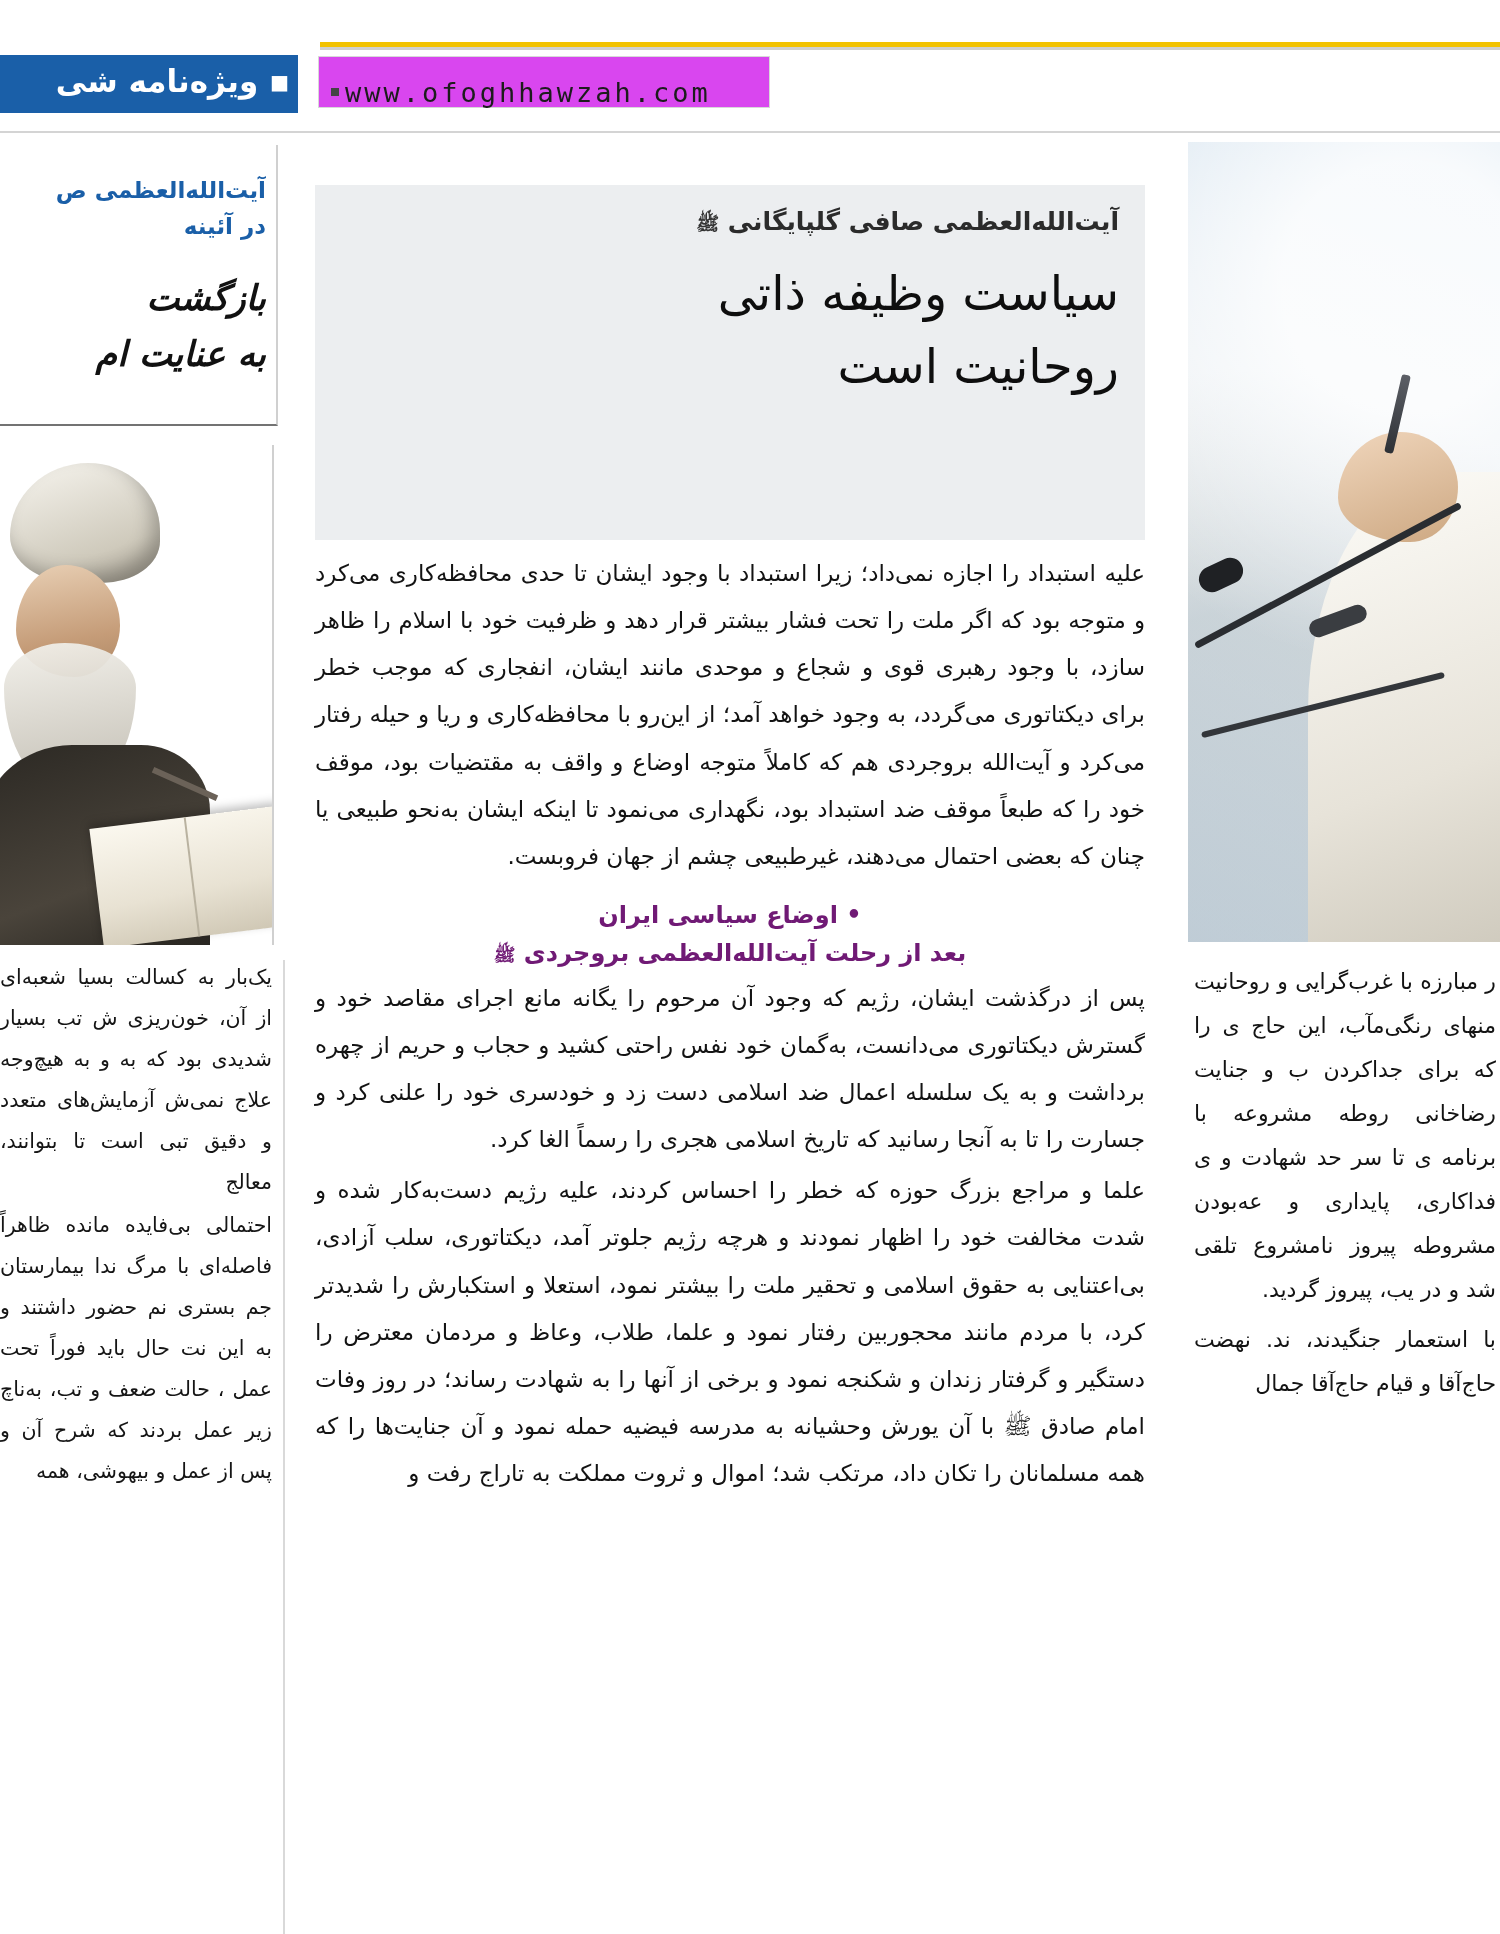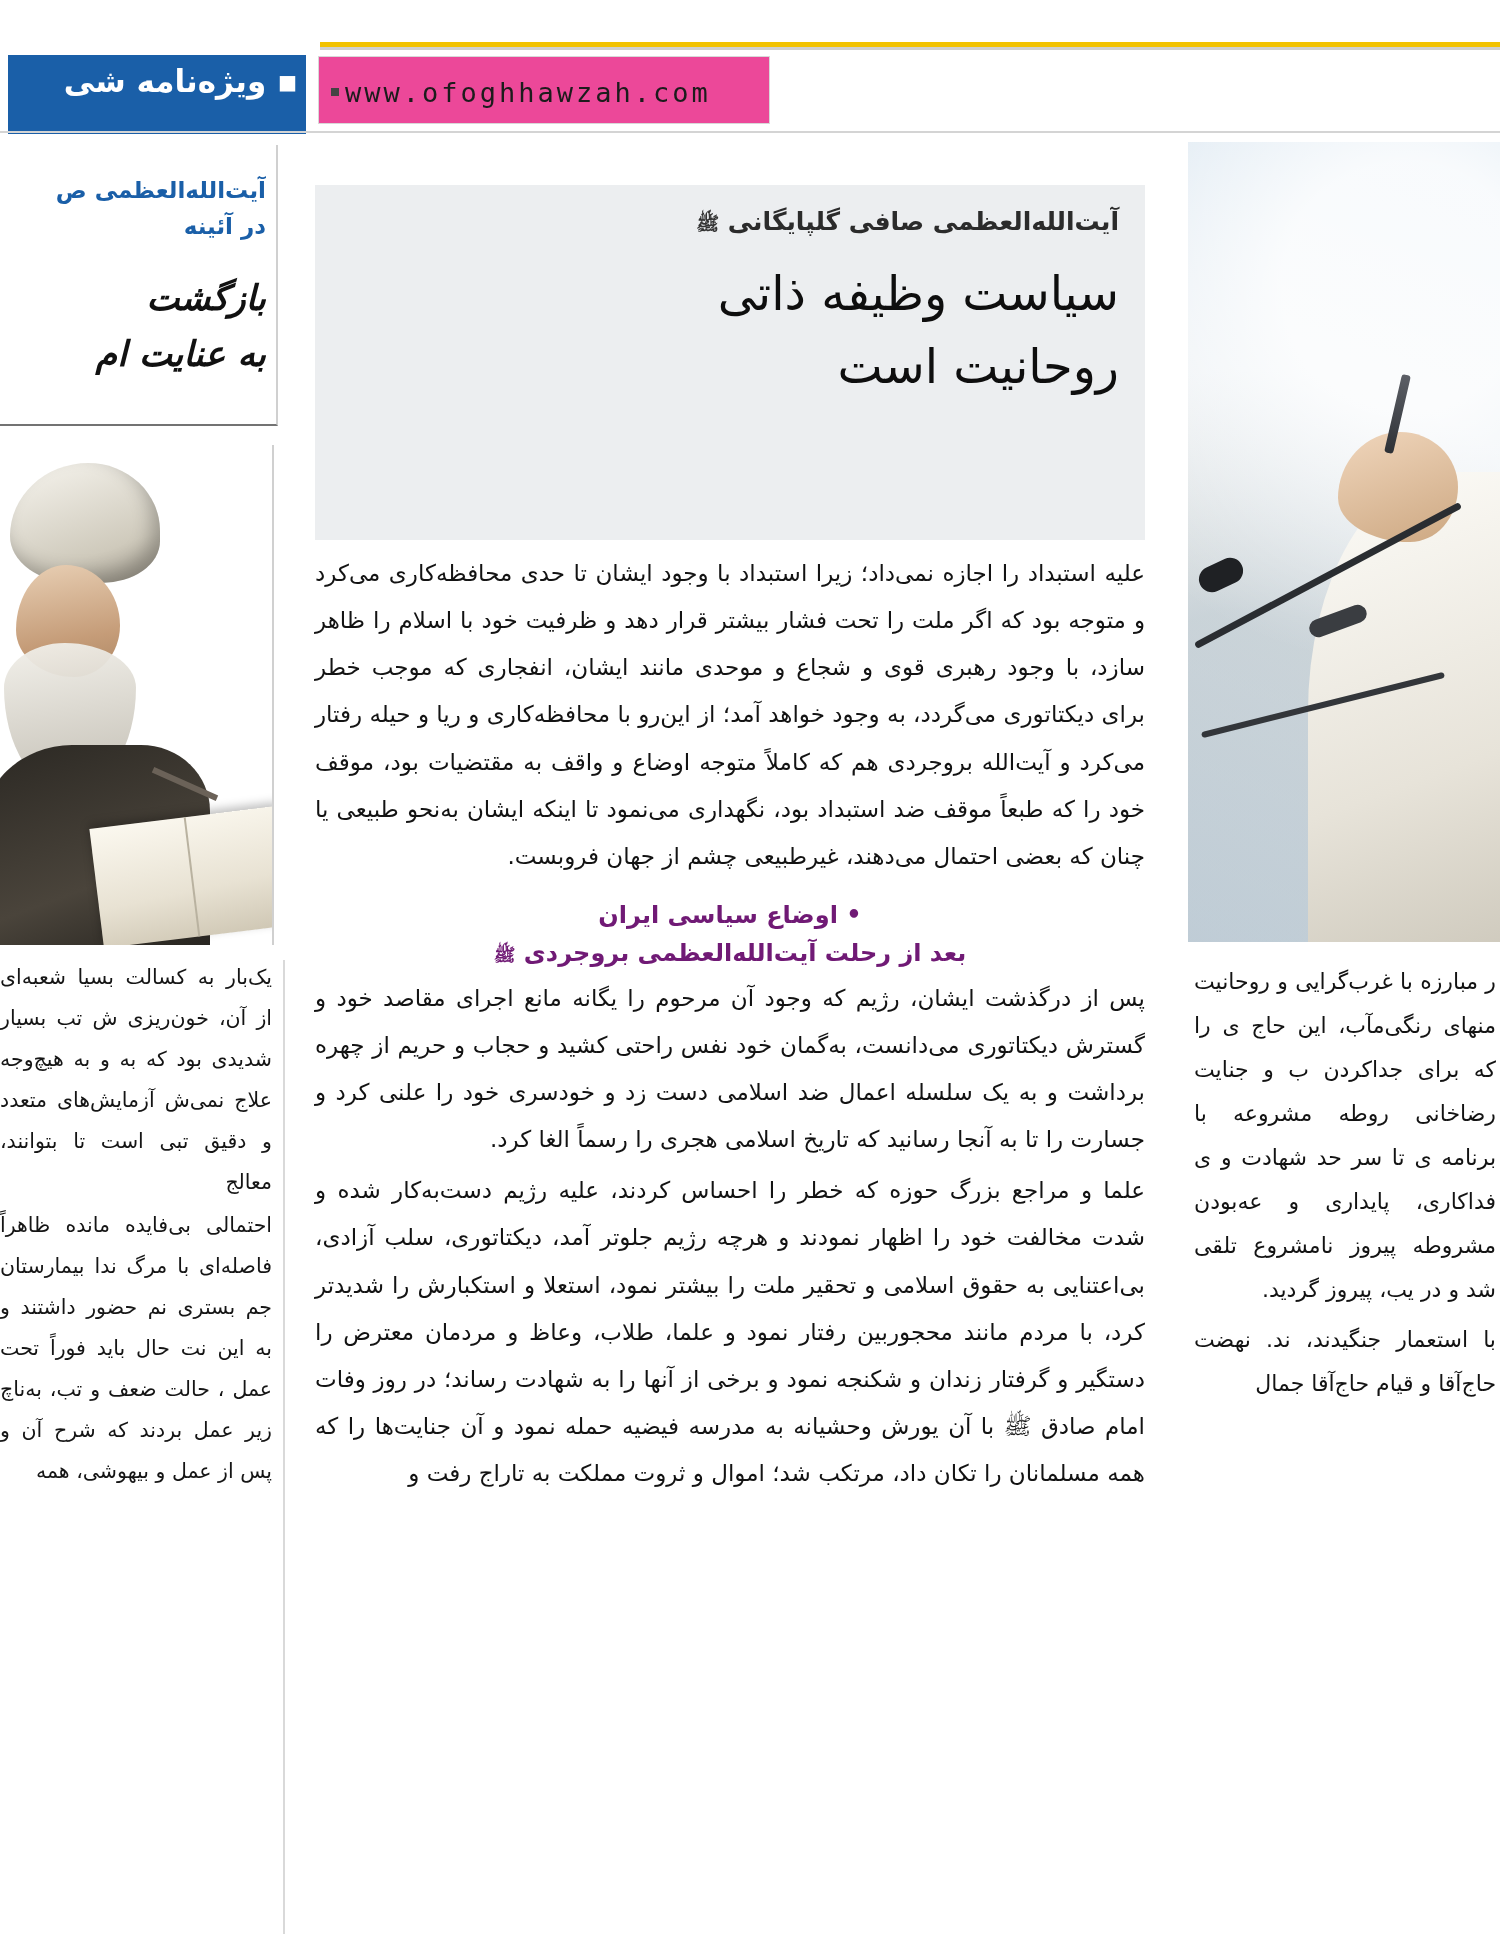--- a/index.html
+++ b/index.html
@@ -30,42 +30,42 @@
     background: #f2c200;
   }
   .gray-rule {
     position: absolute;
     left: 320px; top: 47px;
     width: 1180px; height: 3px;
     background: #cfcfcf;
   }
   .masthead-blue {
     position: absolute;
-    left: 8px; top: 55px;
-    width: 298px; height: 79px;
+    left: 0; top: 55px;
+    width: 298px; height: 58px;
     background: #1a5fa8;
     overflow: hidden;
   }
   .masthead-blue .mast-text {
     position: absolute;
     right: 8px; top: 8px;
     font-family: "DejaVu Sans", sans-serif;
     font-size: 31px;
     font-weight: bold;
     color: #ffffff;
     letter-spacing: 2px;
     white-space: nowrap;
     direction: rtl;
   }
   .url-box {
     position: absolute;
     left: 318px; top: 56px;
-    width: 452px; height: 68px;
+    width: 452px; height: 52px;
     border: 1px solid #d8d8d8;
-    background: #ec4899;
+    background: #d946ef;
     box-sizing: border-box;
   }
   .url-box .bullet {
     position: absolute;
     left: 12px; top: 31px;
     width: 8px; height: 8px;
     background: #444;
   }
   .url-box .url-text {
     position: absolute;

